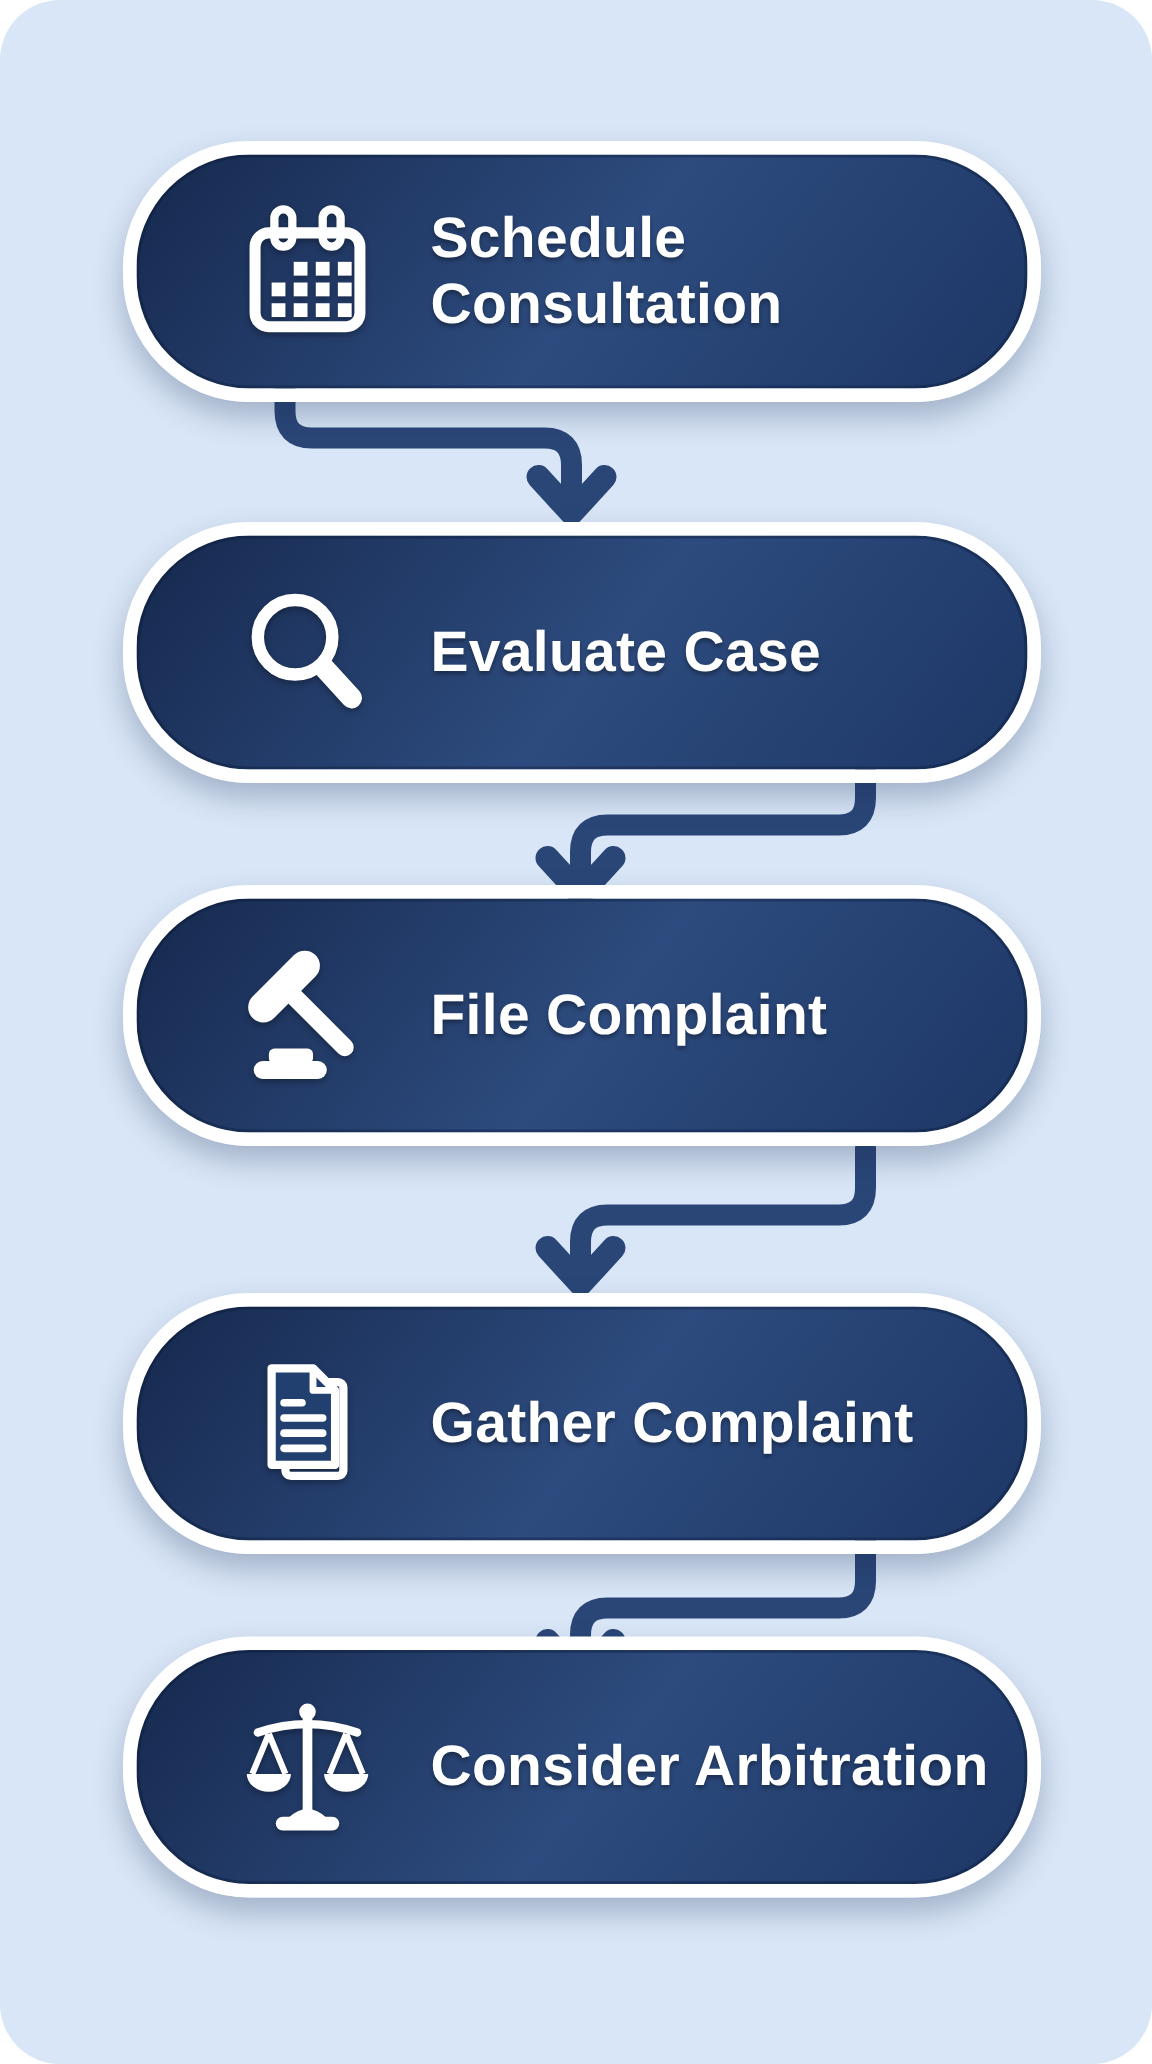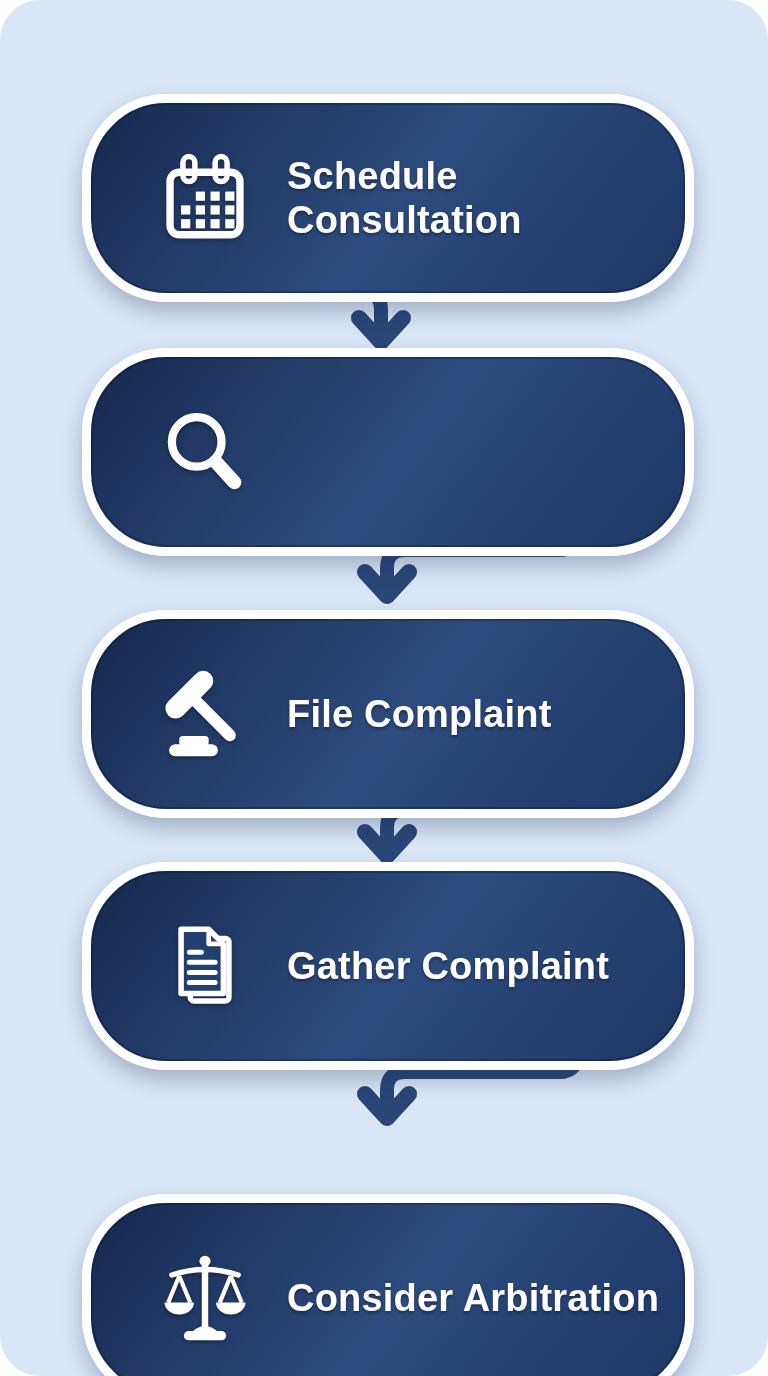--- a/index.html
+++ b/index.html
@@ -33,38 +33,38 @@
     fill:none;
     stroke:var(--arrow);
     stroke-linecap:round;
     stroke-linejoin:round;
   }
   .arrows .stem{stroke-width:14px;}
   .arrows .head{stroke-width:16px;}
   .node{
     position:absolute;
     left:82px;
-    width:612px;height:208px;
+    width:612px;height:174px;
     z-index:2;
     display:flex;
     align-items:center;
     padding-left:68px;
     border-radius:84px;
     border:9px solid var(--node-border);
     background:linear-gradient(128deg,
       var(--node-fill-dark) 0%,
       var(--node-fill-mid) 52%,
       var(--node-fill-deep) 100%);
     box-shadow:0 10px 20px rgba(23,44,84,0.28), inset 0 0 0 2px rgba(10,22,48,0.35);
   }
   .n1{top:94px;}
   .n2{top:348px;}
-  .n3{top:610px;}
+  .n3{top:590px;}
   .n4{top:862px;}
-  .n5{top:1194px;}
+  .n5{top:1091px;}
   .node .icon{
     flex:0 0 92px;
     width:92px;height:100px;
     display:flex;align-items:center;justify-content:center;
     filter:drop-shadow(0 2px 2px rgba(0,0,0,0.3));
   }
   .node .icon svg{width:92px;height:100px;display:block;}
   .node .label{
     margin-left:36px;
     max-width:400px;
@@ -124,20 +124,21 @@
     <span class="label">Schedule Consultation</span>
   </div>
 
   <div class="node n2">
     <span class="icon">
       <svg viewBox="0 0 100 100">
         <circle cx="41" cy="39" r="27" fill="none" stroke="#fff" stroke-width="9"></circle>
         <line x1="62" y1="61" x2="82" y2="83" stroke="#fff" stroke-width="15" stroke-linecap="round"></line>
       </svg>
     </span>
+    <span class="label">Evaluate Case</span>
   </div>
 
   <div class="node n3">
     <span class="icon">
       <svg viewBox="0 0 100 100">
         <line x1="18" y1="44" x2="48" y2="14" stroke="#fff" stroke-width="22" stroke-linecap="round"></line>
         <line x1="34" y1="30" x2="77" y2="73" stroke="#fff" stroke-width="13" stroke-linecap="round"></line>
         <rect x="22" y="74" width="32" height="11" rx="4" fill="#fff"></rect>
         <rect x="11" y="83" width="53" height="13" rx="6.5" fill="#fff"></rect>
       </svg>

